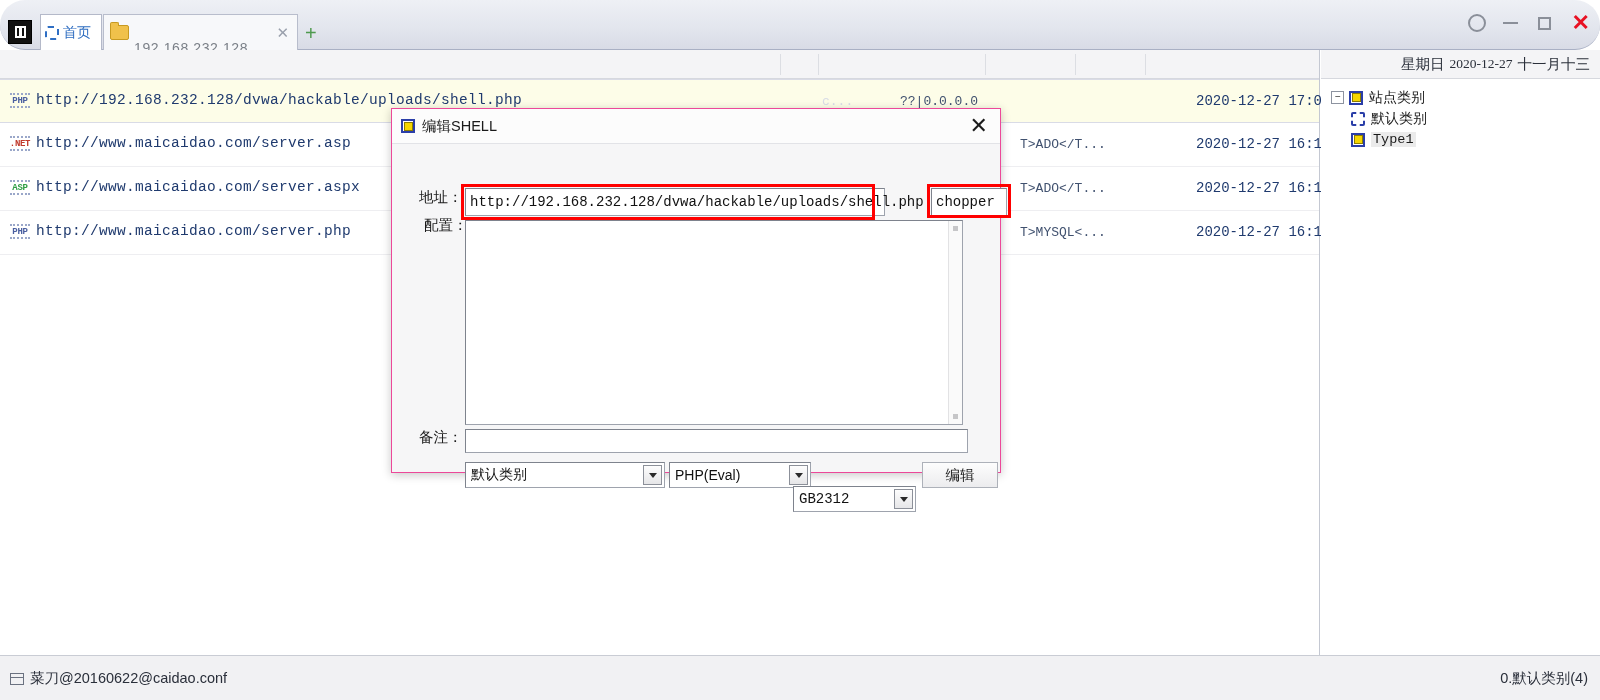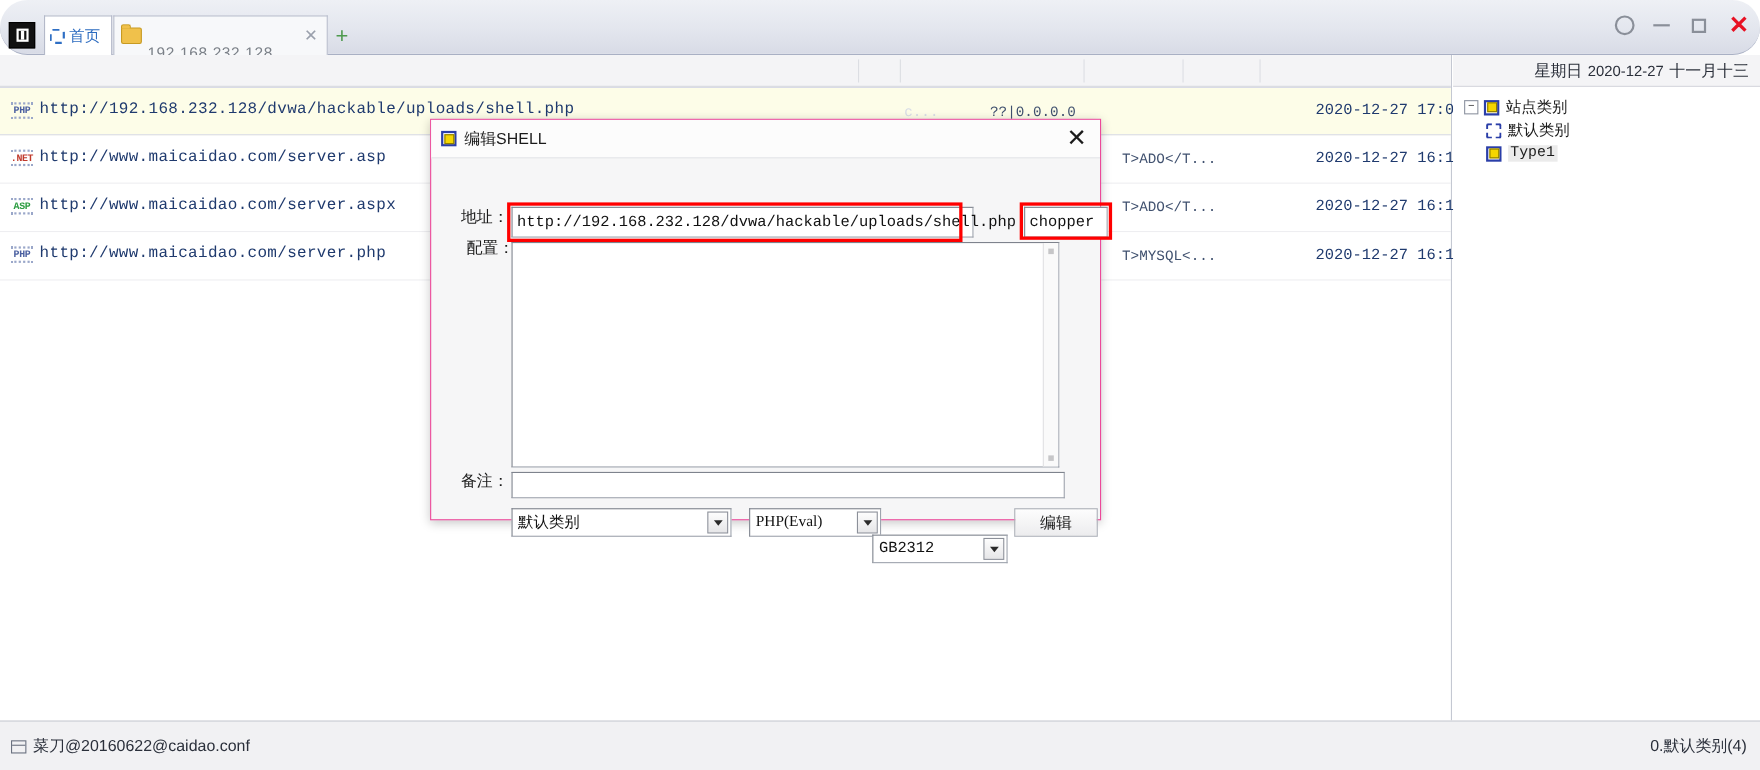--- a/index.html
+++ b/index.html
@@ -154,21 +154,21 @@
   .right-pane {
     position: absolute; left: 1321px; top: 0; width: 279px; height: 605px;
     background: #fff;
   }
   .right-date {
     height: 29px; width: 100%; box-sizing:border-box;
     background: #f4f4f6; border-bottom: 1px solid #d6d8de;
     display:flex; align-items:center; justify-content:flex-end;
     padding-right: 10px; font-size: 14.5px; color: #2a2f3a;
   }
-  .right-date .d-num { font-family:Liberation Sans, sans-serif; font-size:13.5px; margin: 0 5px; }
+  .right-date .d-num { font-family:Liberation Serif, serif; font-size:13.5px; margin: 0 5px; }
   .tree { padding: 8px 0 0 10px; font-size: 14px; color: #1a1a1a; }
   .tree-row { display:flex; align-items:center; height: 21px; }
   .tree-expander {
     width: 11px; height: 11px; border: 1px solid #8d93a0; background:#fff;
     display:flex; align-items:center; justify-content:center;
     font-size: 10px; line-height: 9px; color:#333; margin-right: 5px; flex:none;
     font-family:"Liberation Mono", monospace;
   }
   .ico-sq {
     width: 14px; height: 14px; box-sizing:border-box; margin-right: 6px; flex:none;
@@ -265,21 +265,21 @@
     background: linear-gradient(to bottom,#fdfdfd,#e6e6e8);
     border: 1px solid #8c9099;
     display:flex; align-items:center; justify-content:center;
     box-sizing: border-box;
   }
   .caret-dn {
     width:0;height:0;border-left:4px solid transparent;border-right:4px solid transparent;
     border-top:5px solid #2a2a2a;
   }
   .sel-cat  { left: 73px; top: 318px; width: 200px; }
-  .sel-lang { left: 289px; top: 318px; width: 120px; font-family:Liberation Serif, serif; }
+  .sel-lang { left: 277px; top: 318px; width: 142px; font-family:Liberation Sans, sans-serif; }
   .sel-enc  { left: 401px; top: 318px; width: 123px; font-family:"Liberation Mono", monospace;margin-top:24px; }
   .btn-edit {
     position:absolute; left: 530px; top: 318px; width: 76px; height: 26px;
     background: linear-gradient(to bottom,#fdfdfd,#ececee);
     border: 1px solid #adb1b9; box-sizing:border-box;
     display:flex; align-items:center; justify-content:center;
     font-size: 14.5px; color:#1a1a1a;
   }
   .mono { font-family:"Liberation Mono", monospace; }
 </style>

